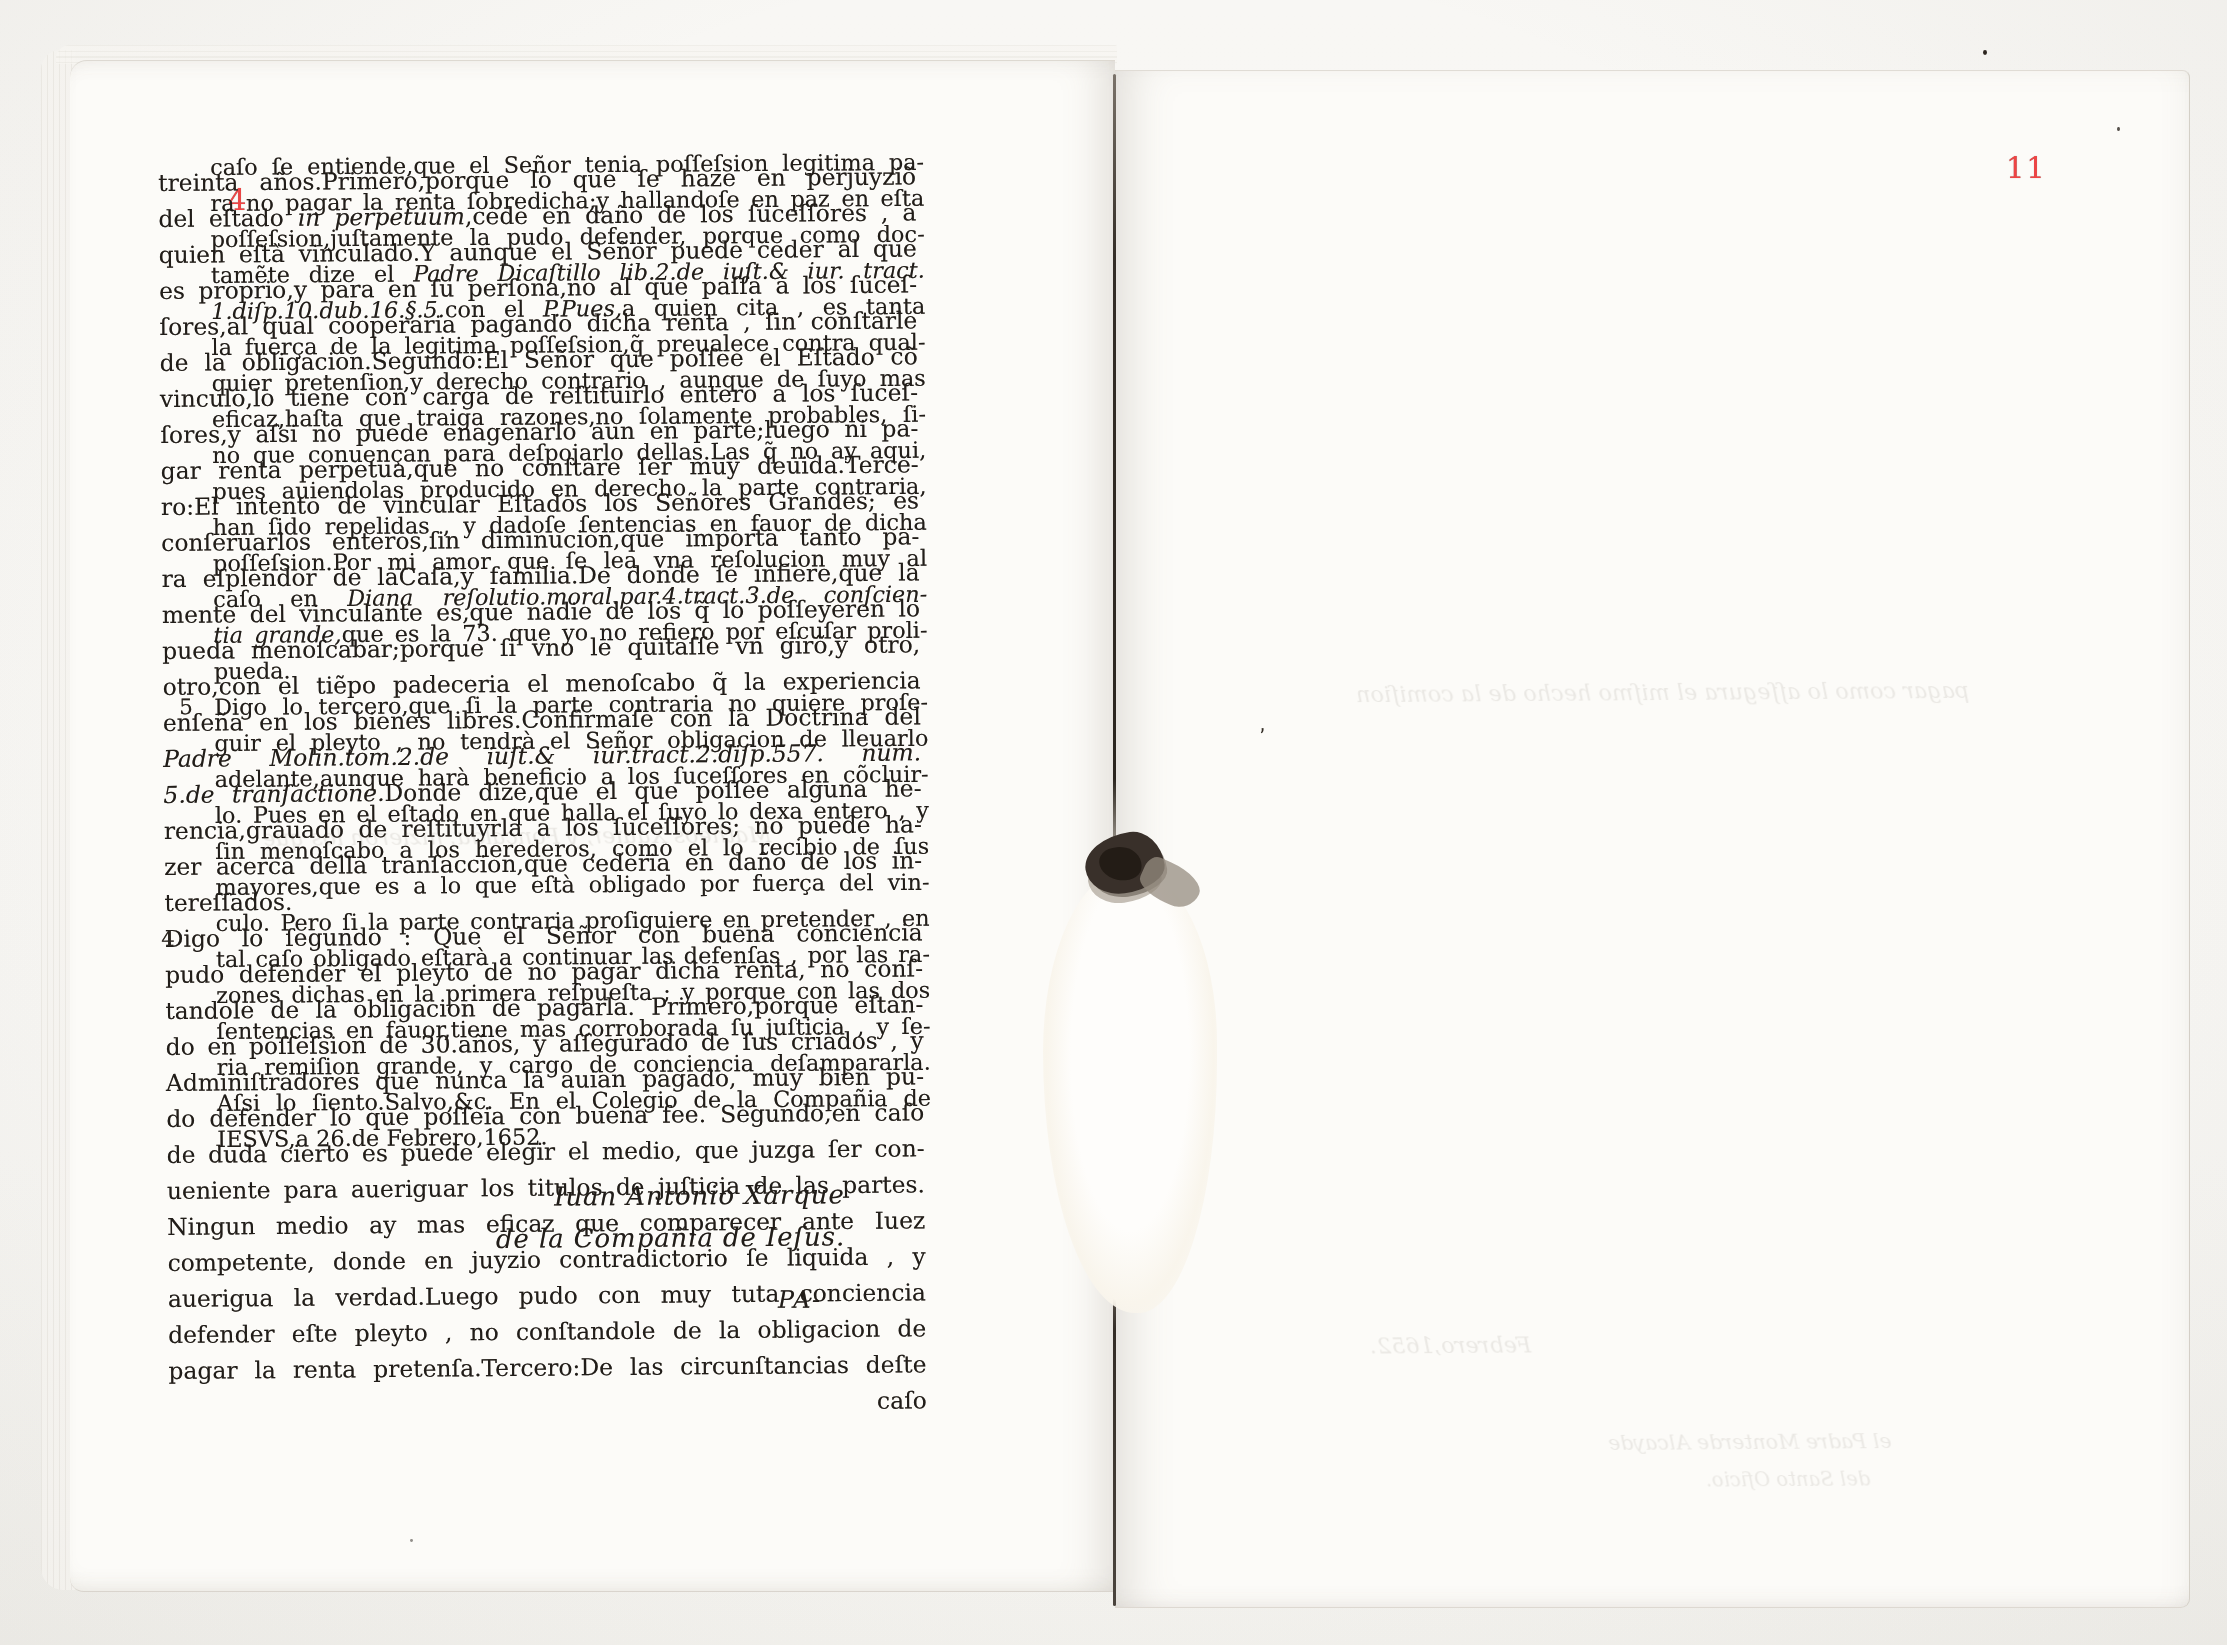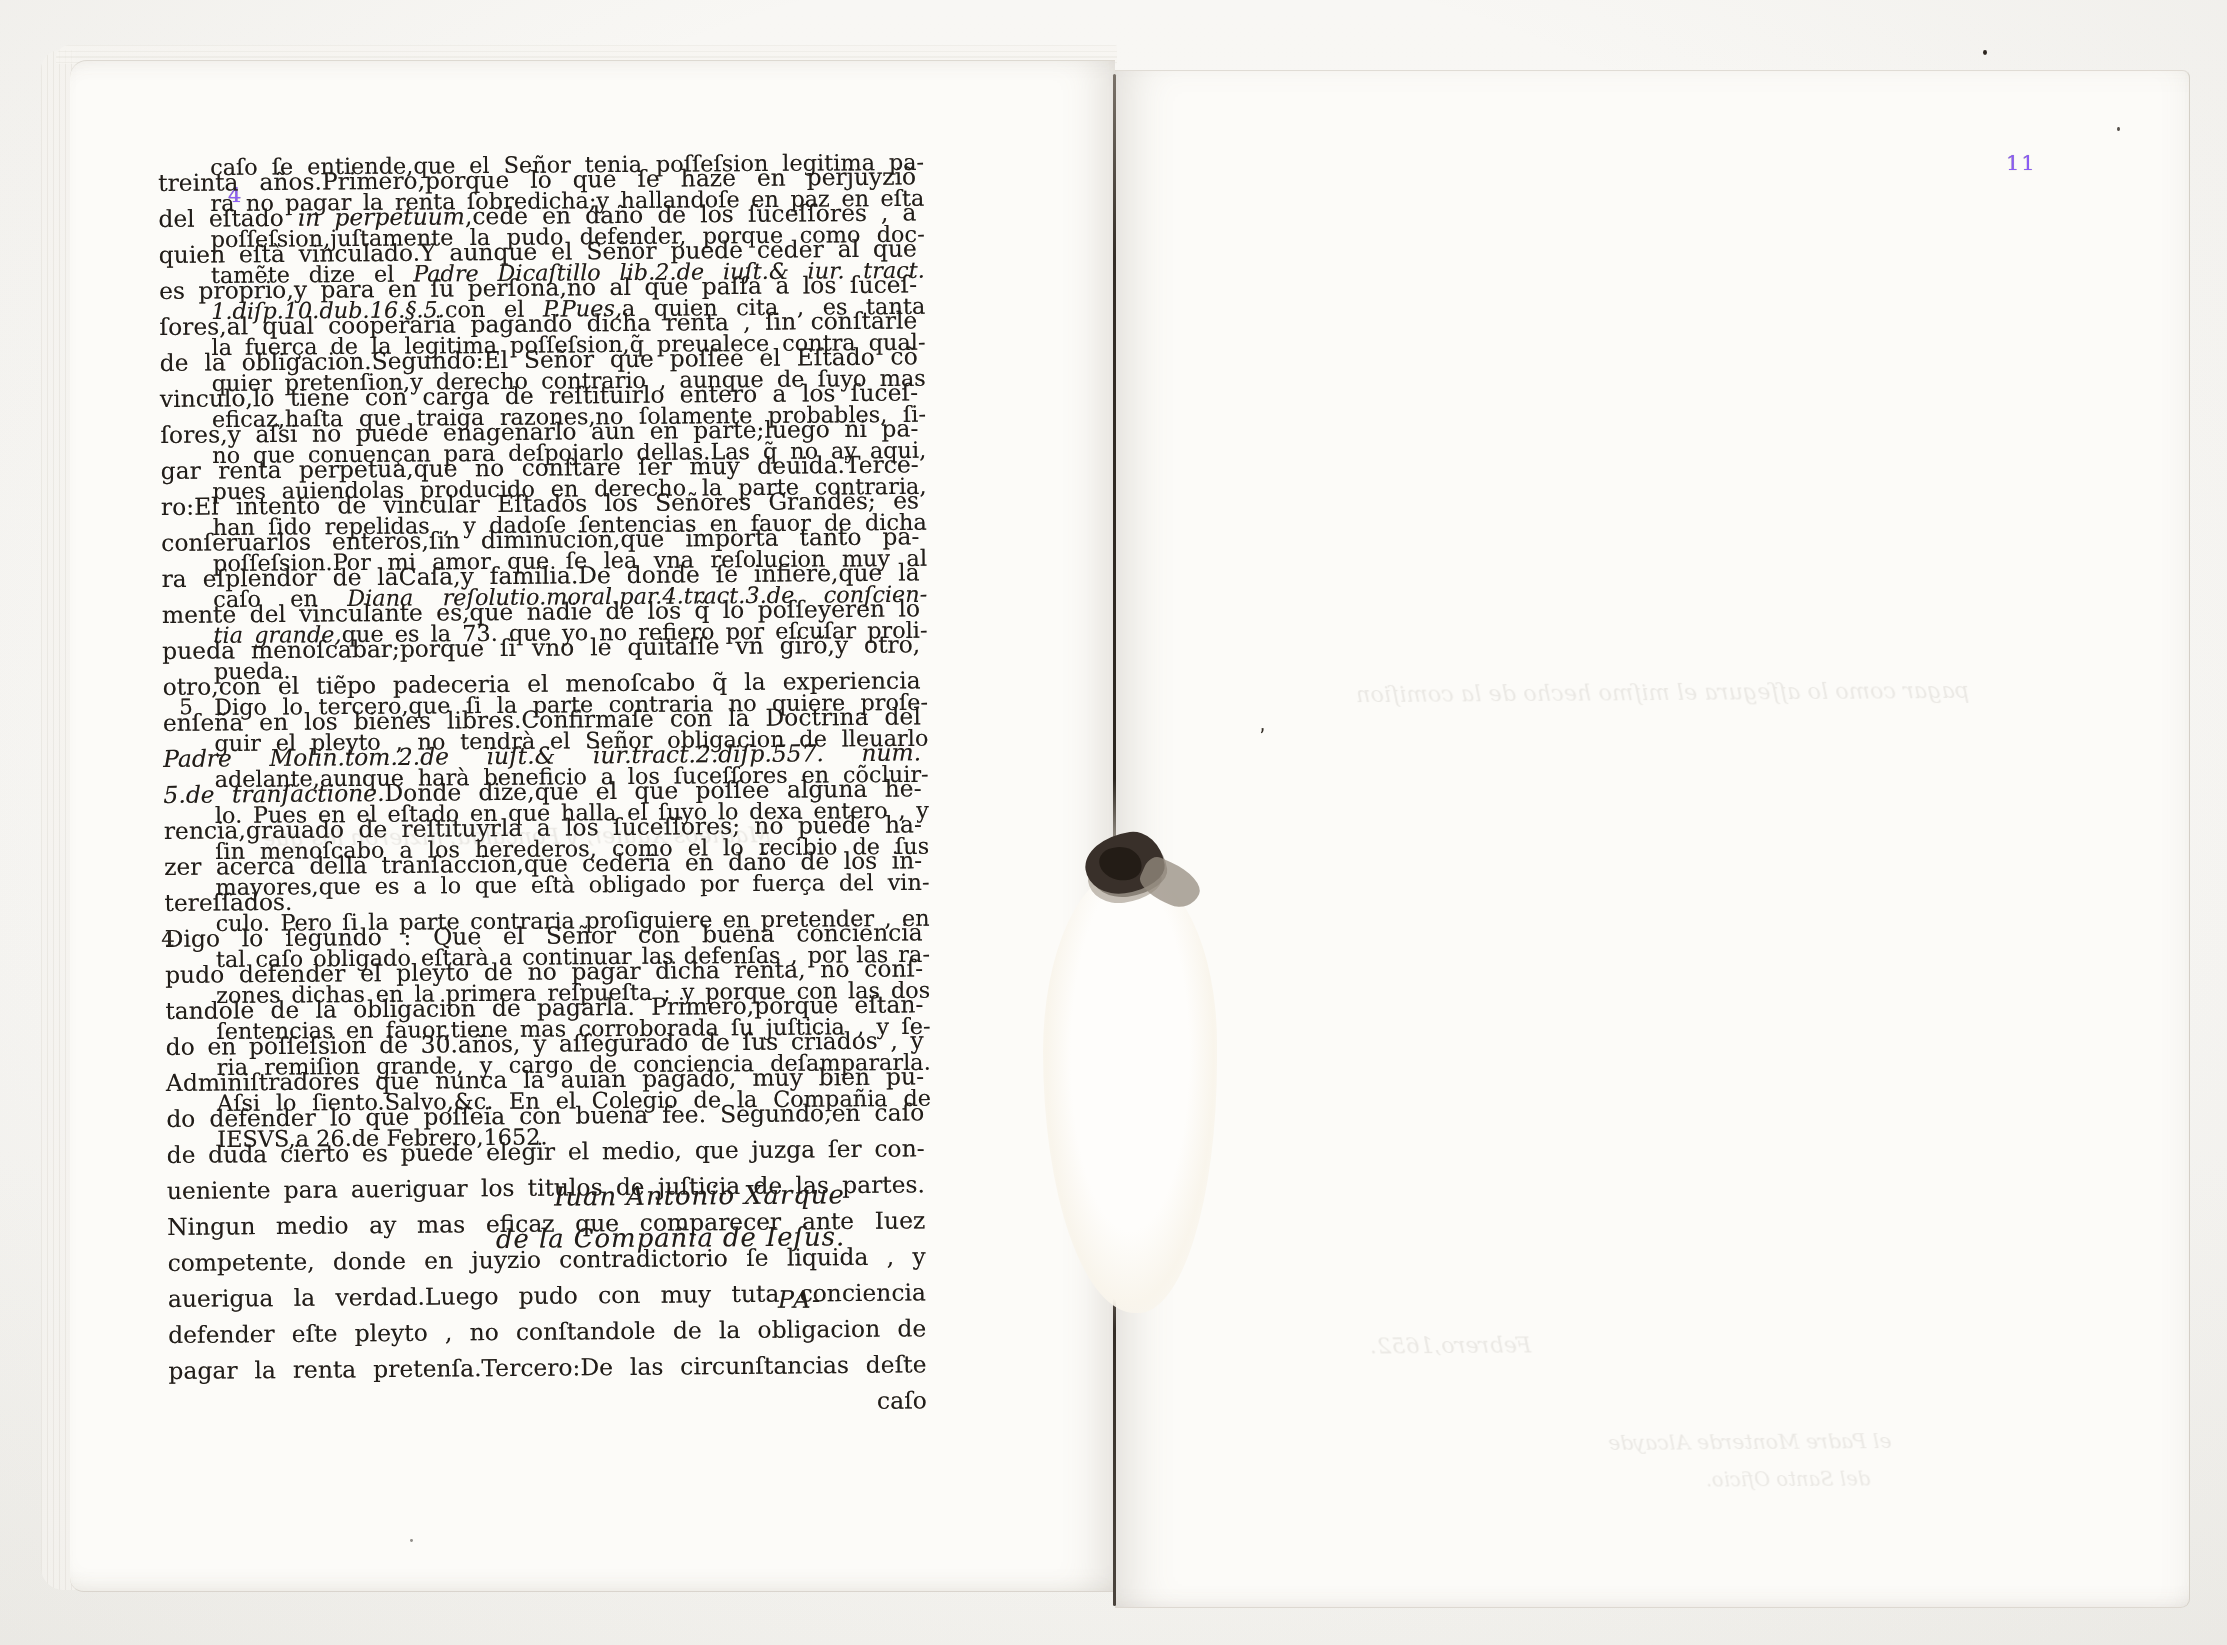--- a/index.html
+++ b/index.html
@@ -85,21 +85,21 @@
     letter-spacing:0;color:#2a251f;
   }
   .tb-right .line .pmark{left:-35px;}
   .it{font-style:italic;}
   .catchline{height:36px;line-height:36px;font-size:23.4px;text-align:right;
     text-shadow:0 0 0.6px rgba(44,36,28,.5);}
   .tb-right .catchline{font-size:24px;font-style:italic;padding-right:111px;margin-top:24px;letter-spacing:1.4px;}
   .sig-block{margin-top:20.6px;text-align:right;padding-right:87px;}
   .sig-line{height:42px;line-height:42px;font-size:26px;font-style:italic;letter-spacing:0.9px;
     text-shadow:0 0 0.6px rgba(44,36,28,.45);}
-  .pagenum{position:absolute;font-size:21px;letter-spacing:1.9px;color:#8b5cf6;
+  .pagenum{position:absolute;font-size:29px;letter-spacing:1.9px;color:#ef4444;
     text-shadow:0 0 0.7px rgba(40,32,25,.6);}
   .pn-left{left:228px;top:183px;}
   .pn-right{left:2006px;top:151px;}
   
   .ghost{
     position:absolute;font-size:22.4px;font-style:italic;color:#6d6457;opacity:.12;
     filter:blur(0.7px);transform:scaleX(-1) rotate(.4deg);white-space:nowrap;
   }
   .g-l1{left:262px;top:823px;}
   .g-r1{left:1356px;top:679px;}

